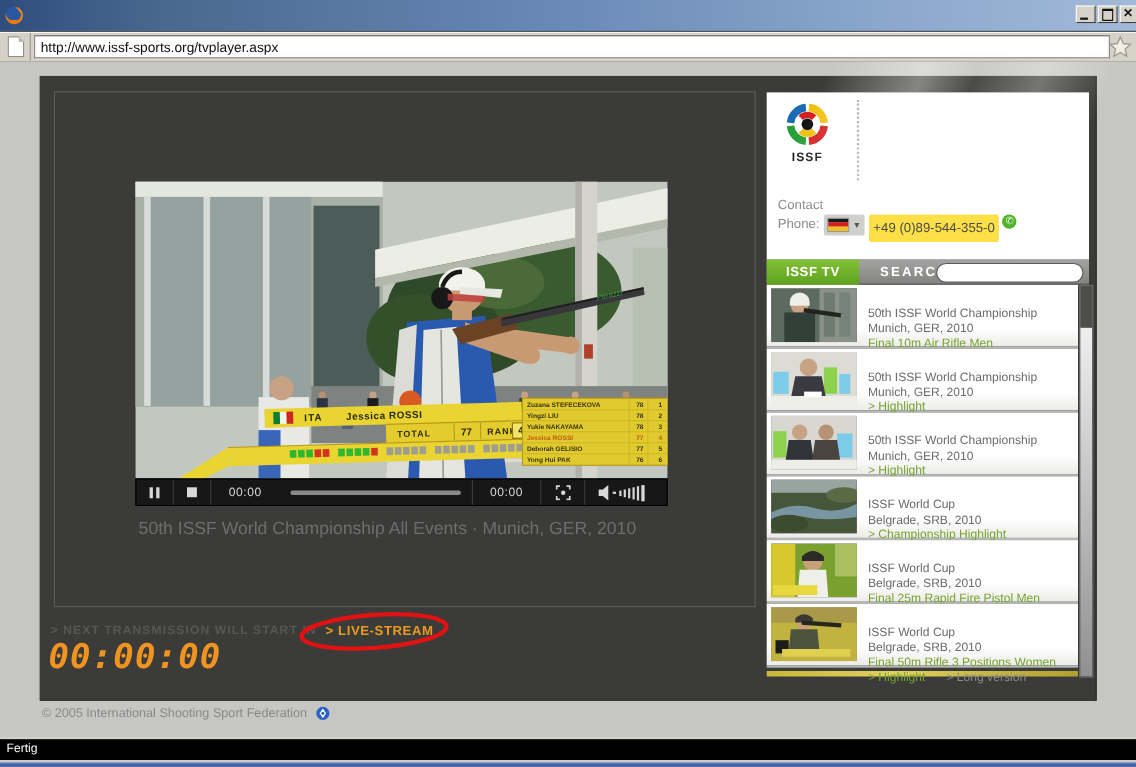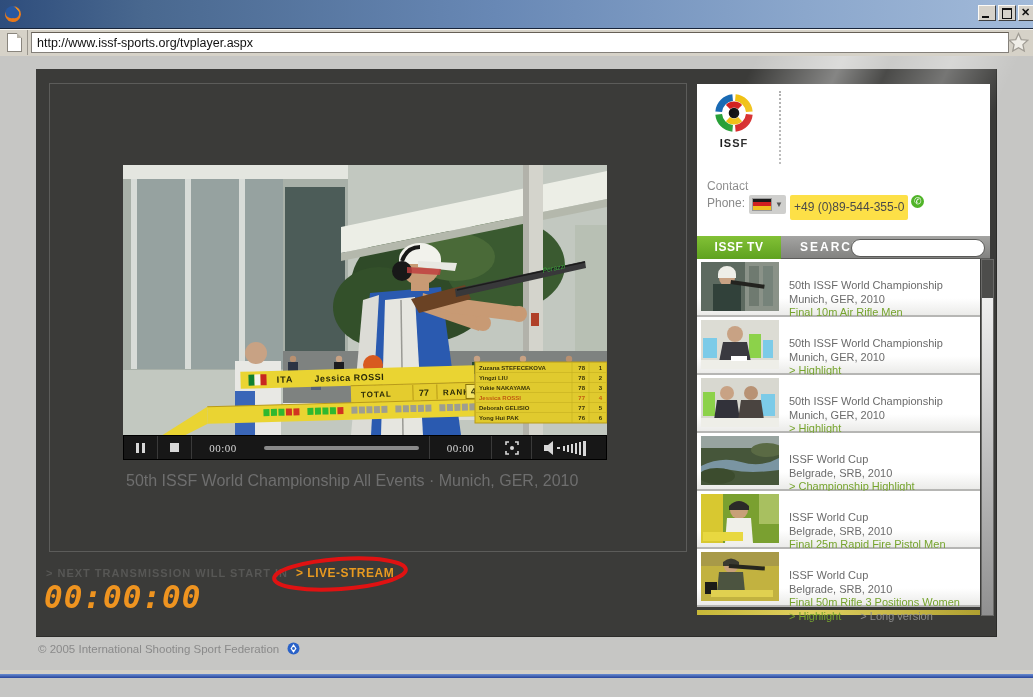--- a/index.html
+++ b/index.html
@@ -43,21 +43,21 @@
   .videowrap{position:absolute;left:73px;top:81px;width:484px;height:270px;background:#222;}
   .videowrap svg{display:block;width:100%;height:100%;}
 
   .controls{position:absolute;left:73px;top:351px;width:484px;height:25px;background:#171717;
     border:1px solid #000;box-sizing:border-box;display:flex;align-items:center;}
   .cseg{height:100%;display:flex;align-items:center;justify-content:center;border-right:1px solid #3a3a3a;box-sizing:border-box;}
   .cseg:last-child{border-right:none;}
   .pausebars{display:flex;gap:3px;}
   .pausebars i{display:block;width:3px;height:10px;background:#d8d8d8;}
   .stopsq{width:9px;height:9px;background:#d8d8d8;}
-  .ctime{color:#d8d8d8;font-size:11px;letter-spacing:.5px;font-family:Liberation Serif, serif;}
+  .ctime{color:#d8d8d8;font-size:11px;letter-spacing:.5px;}
   .ptrack{flex:1;height:100%;display:flex;align-items:center;padding:0 10px;}
   .ptrack .bar{width:100%;height:4px;background:#8a8a8a;border-radius:3px;}
 
   .caption{position:absolute;left:76px;top:388px;color:#6e6e6e;font-size:16px;}
 
   .next-label{position:absolute;left:10px;top:498px;color:#575755;font-size:11px;font-weight:bold;letter-spacing:1px;}
   .live-link{position:absolute;left:260px;top:497px;color:#e89a20;font-size:12px;font-weight:bold;letter-spacing:.5px;cursor:pointer;}
   .annot{position:absolute;left:234px;top:485px;width:142px;height:40px;pointer-events:none;}
   .clock{position:absolute;left:8px;top:510px;color:#ef9420;font-family:"DejaVu Sans Mono",monospace;
     font-size:31px;font-weight:bold;font-style:italic;letter-spacing:1px;}
@@ -577,16 +577,17 @@
           <circle cx="6.5" cy="6.5" r="1.4" fill="#2a62c8"></circle>
         </svg>
       </span>
     </div>
 
     <div class="reflection"></div>
   </div>
 
   <div class="statusbar">
     <div class="edge"></div>
+    <div class="black"><span>Fertig</span></div>
     <div class="edge"></div>
     <div class="blue"></div>
   </div>
 </div>
 
 </body></html>

